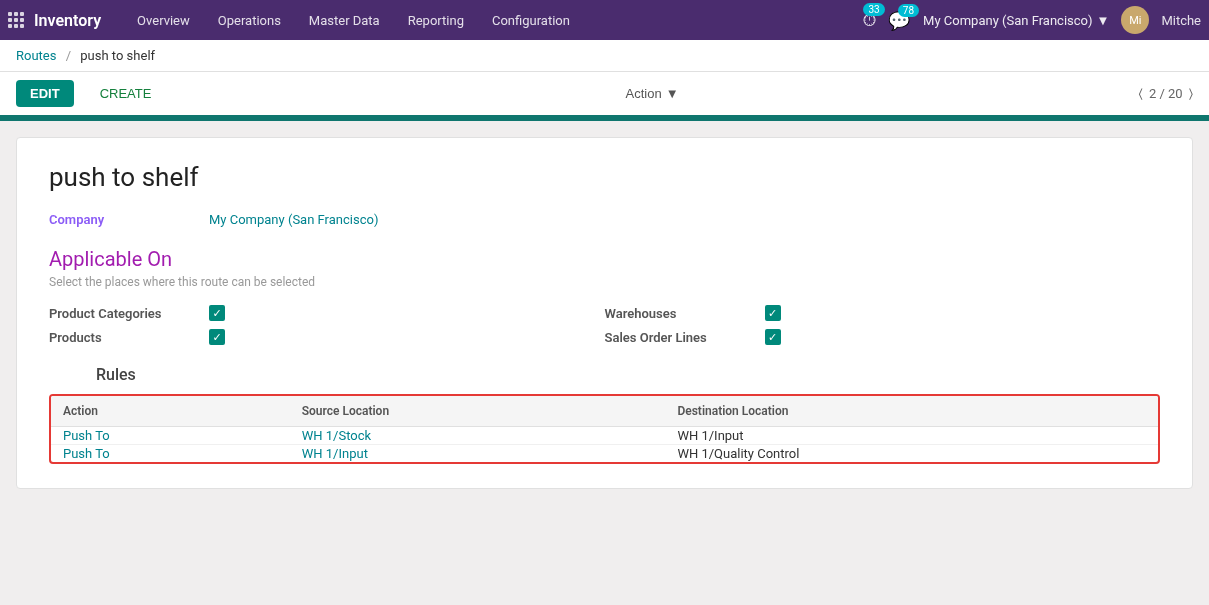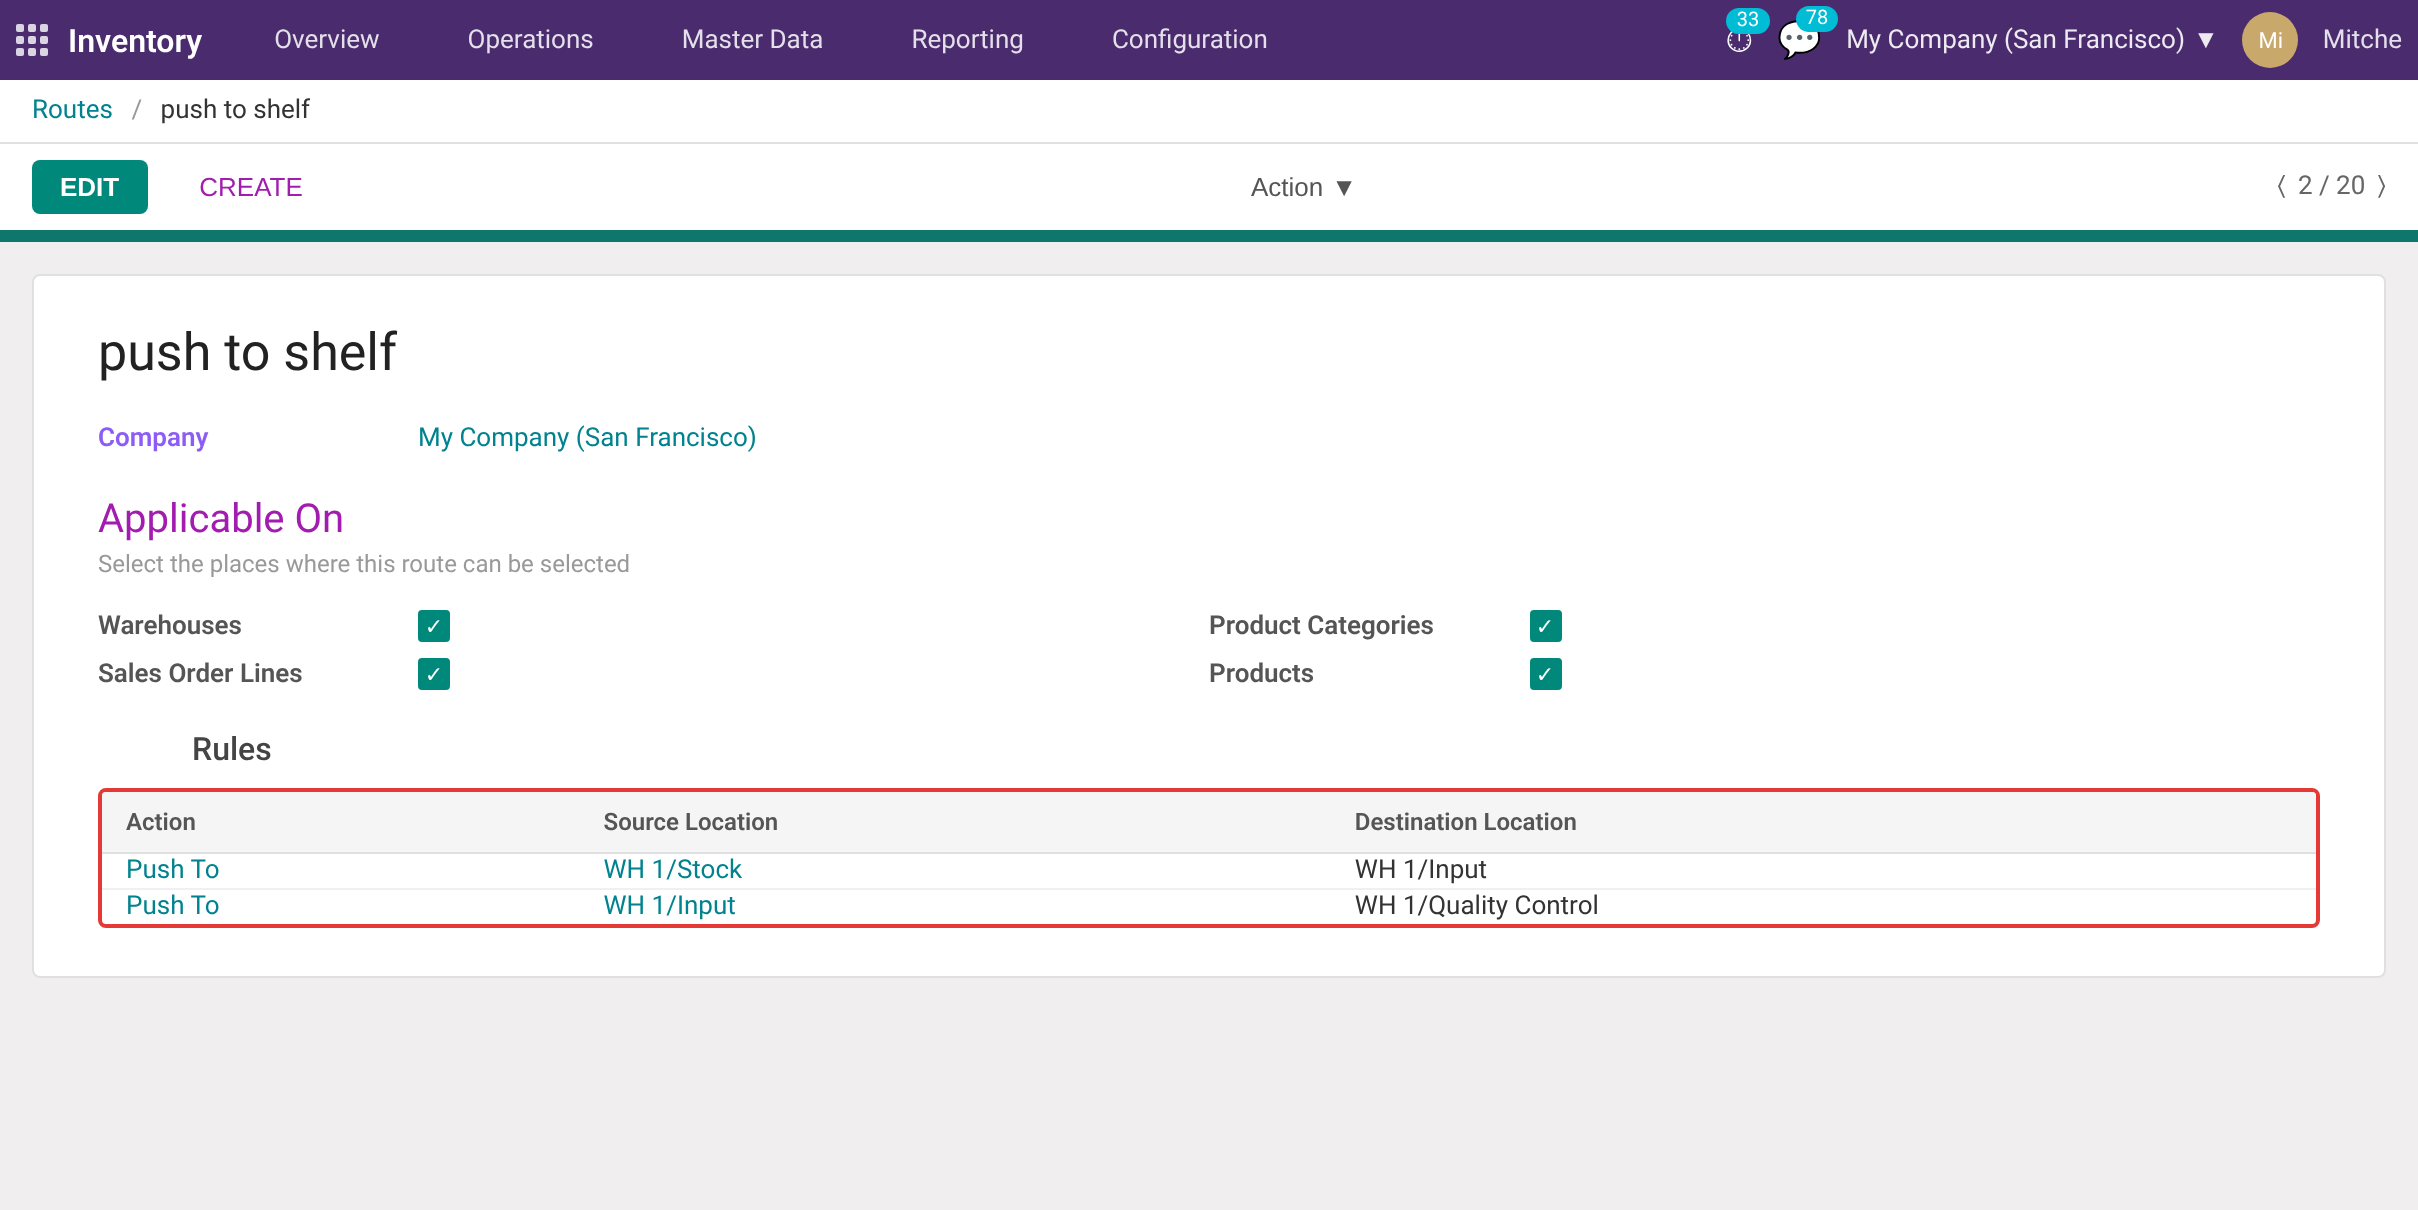--- a/index.html
+++ b/index.html
@@ -21,21 +21,21 @@
       cursor: pointer;
     }
     .topbar-title {
       font-size: 16px;
       font-weight: 600;
       color: white;
       margin-right: 24px;
     }
     .topbar-nav {
       display: flex;
-      gap: 20px;
+      gap: 4px;
       flex: 1;
     }
     .topbar-nav-item {
       color: rgba(255,255,255,0.85);
       padding: 4px 12px;
       border-radius: 4px;
       cursor: pointer;
       font-size: 13px;
     }
     .topbar-right {
@@ -114,21 +114,21 @@
       color: white;
       border: none;
       padding: 6px 14px;
       border-radius: 4px;
       font-size: 13px;
       font-weight: 600;
       cursor: pointer;
     }
     .btn-create {
       background: transparent;
-      color: #a21caf;
+      color: #15803d;
       border: none;
       padding: 6px 14px;
       font-size: 13px;
       font-weight: 500;
       cursor: pointer;
     }
     .action-btn {
       background: transparent;
       border: none;
       color: #555;
@@ -361,36 +361,36 @@
       <span class="field-value-link">My Company (San Francisco)</span>
     </div>
 
     <div class="section-title">Applicable On</div>
     <div class="section-subtitle">Select the places where this route can be selected</div>
 
     <div class="checkbox-grid">
 
       <div>
         <div class="checkbox-row">
+          <span class="checkbox-label">Product Categories</span>
+          <div class="checkbox-box"></div>
+        </div>
+        <div class="checkbox-row" style="margin-top:8px;">
+          <span class="checkbox-label">Products</span>
+          <div class="checkbox-box"></div>
+        </div>
+      </div>
+
+      <div>
+        <div class="checkbox-row">
           <span class="checkbox-label">Warehouses</span>
           <div class="checkbox-box"></div>
         </div>
         <div class="checkbox-row" style="margin-top:8px;">
           <span class="checkbox-label">Sales Order Lines</span>
-          <div class="checkbox-box"></div>
-        </div>
-      </div>
-
-      <div>
-        <div class="checkbox-row">
-          <span class="checkbox-label">Product Categories</span>
-          <div class="checkbox-box"></div>
-        </div>
-        <div class="checkbox-row" style="margin-top:8px;">
-          <span class="checkbox-label">Products</span>
           <div class="checkbox-box"></div>
         </div>
       </div>
     </div>
 
     <div class="rules-section">
       <div class="rules-title">Rules</div>
       <div class="rules-table-wrapper">
         <table class="rules-table">
           <thead>

